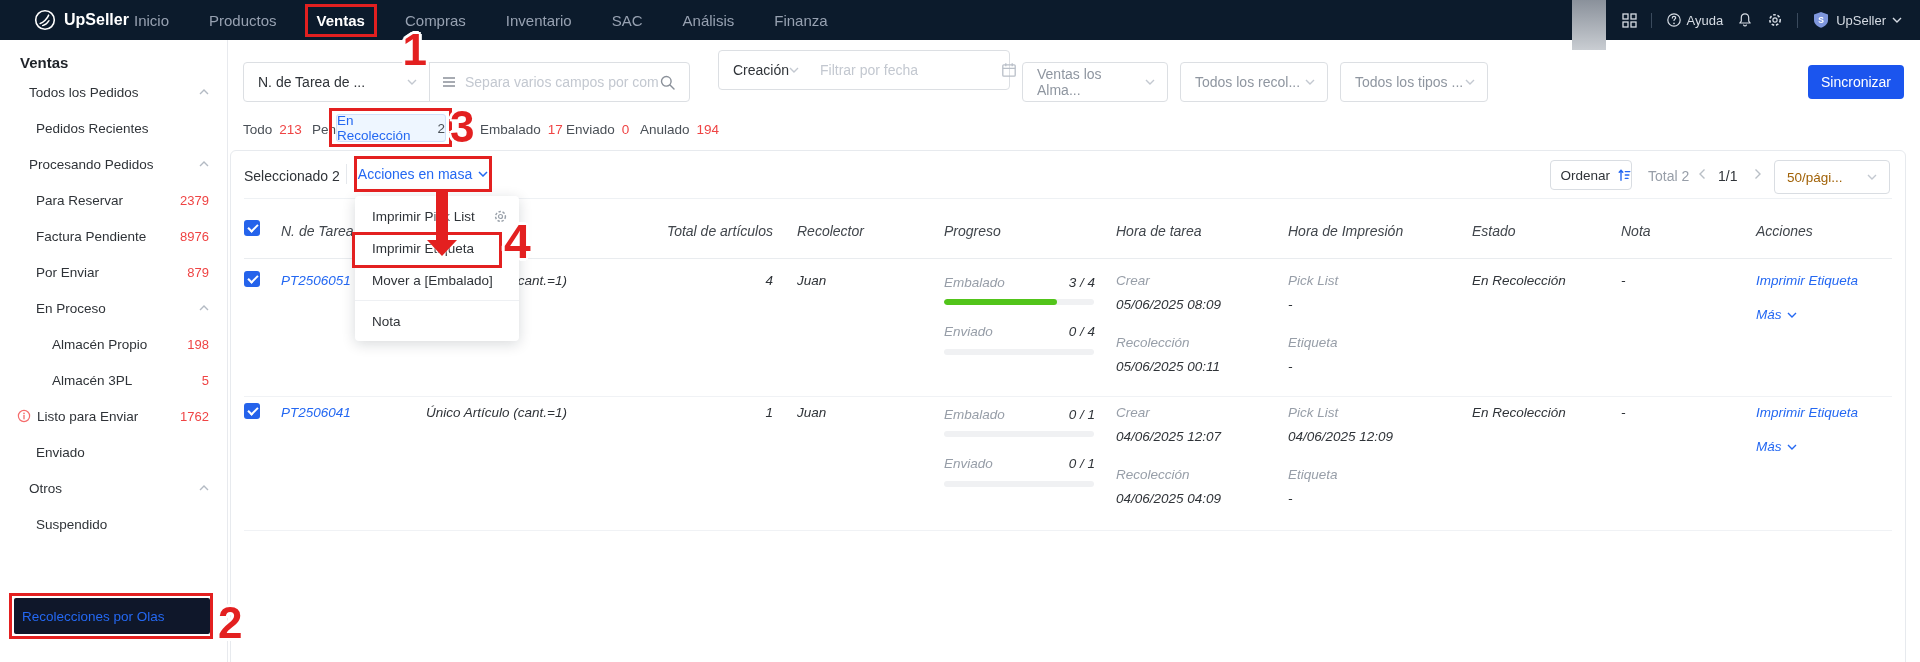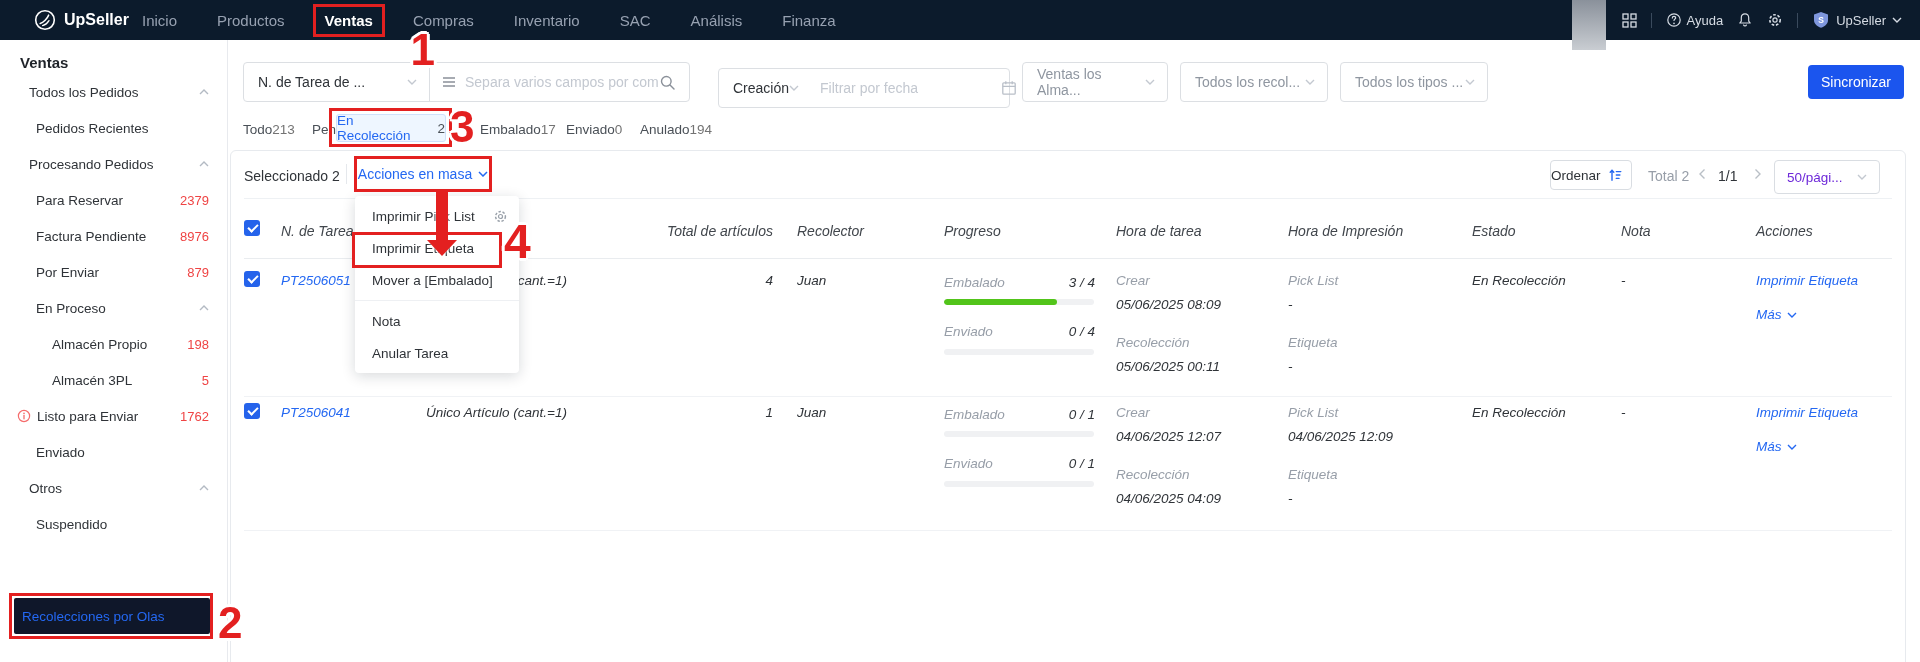--- a/index.html
+++ b/index.html
@@ -7,21 +7,21 @@
   body { font-family:"Liberation Sans", sans-serif; }
   #page { position:relative; width:1920px; height:662px; background:#fff; overflow:hidden; }
   .abs { position:absolute; }
   .t { font-size:13.5px; color:#2f3338; line-height:1.15; white-space:nowrap; }
   .g { color:#979ea8; }
   .blue { color:#2468f2; }
   .right { text-align:right; }
 
   
   #navbar { position:absolute; left:0; top:0; width:1920px; height:40px; background:#0c1b2c; z-index:40; }
-  .nav-links { position:absolute; left:142px; top:0; height:40px; display:flex; gap:40px; align-items:center; }
+  .nav-links { position:absolute; left:134px; top:0; height:40px; display:flex; gap:40px; align-items:center; }
   .nav-item { font-size:15px; color:#97a1b1; cursor:pointer; position:relative; }
   .nav-item.active { color:#ffffff; font-weight:700; }
   .nav-right { position:absolute; right:18px; top:0; height:40px; display:flex; align-items:center; gap:14px; color:#d6dce4; }
   .nav-right .lbl { font-size:13px; color:#d6dce4; }
   .vsep { width:1px; height:15px; background:#3a4a5d; }
   #brand { position:absolute; left:34px; top:0; height:40px; display:flex; align-items:center; gap:8px; }
   #brand .brand-name { color:#fff; font-size:16px; font-weight:700; }
 
   
   #sidebar { position:absolute; left:0; top:40px; width:228px; height:622px; background:#fff; border-right:1px solid #e8eaee; z-index:5; }
@@ -39,31 +39,31 @@
   
   .fbox { position:absolute; height:40px; border:1px solid #dcdfe3; border-radius:4px; background:#fff; display:flex; align-items:center; font-size:14px; color:#2f3338; }
   .fseg-div { width:1px; height:40px; background:#dcdfe3; }
   .phtext { color:#8f96a0; }
   input.bare { border:none; outline:none; font:inherit; font-size:14px; color:#2f3338; background:transparent; }
   input.bare::placeholder { color:#c3c8d0; }
   #sync-btn { position:absolute; left:1808px; top:65px; width:96px; height:34px; background:#1b55ee; color:#fff; font-size:14px; border:none; border-radius:4px; cursor:pointer; }
 
   
   .tab { position:absolute; top:122px; font-size:13.5px; color:#4a5057; cursor:pointer; }
-  .tab .tcnt { color:#737373; }
+  .tab .tcnt { color:#ef4444; margin-left:7px; }
   #tab-active { position:absolute; left:336px; top:114px; width:110px; height:28px; background:#eef6ff; border:1px solid #cfe1fb; border-radius:3px; display:flex; align-items:center; justify-content:center; gap:9px; font-size:13.5px; color:#2468f2; cursor:pointer; }
   #tab-active .tcnt { color:#4a5057; }
 
   
   #card { position:absolute; left:230px; top:150px; width:1676px; height:520px; background:#fff; border:1px solid #e7eaee; border-radius:6px; z-index:1; }
   .hline { position:absolute; left:244px; width:1648px; height:1px; z-index:2; }
 
   
   .tb { position:absolute; font-size:14px; z-index:2; }
-  .btn { position:absolute; height:30px; background:#fff; border:1px solid #d9dde2; border-radius:4px; display:flex; align-items:center; justify-content:flex-start; gap:7px; font-size:13.5px; color:#2f3338; cursor:pointer; z-index:2; }
+  .btn { position:absolute; height:30px; background:#fff; border:1px solid #d9dde2; border-radius:4px; display:flex; align-items:center; justify-content:flex-end; gap:7px; font-size:13.5px; color:#2f3338; cursor:pointer; z-index:2; }
 
   
   .cb { position:absolute; width:16px; height:16px; background:#2563eb; border-radius:3px; cursor:pointer; z-index:2; }
   .cb::after { content:""; position:absolute; left:3.5px; top:4px; width:8px; height:4px; border-left:2px solid #fff; border-bottom:2px solid #fff; transform:rotate(-45deg); }
 
   .cell { position:absolute; z-index:2;font-style:italic; }
   .hdr { font-size:14px; color:#41464c; }
   .bar { position:absolute; width:150px; height:6px; border-radius:3px; background:#f0f1f3; overflow:hidden; z-index:2; }
   .bar .fill { height:100%; background:#52c41a; border-radius:3px; }
   .alink { color:#2468f2; cursor:pointer; }
@@ -265,21 +265,21 @@
     </span>
     <input class="bare" style="flex: 1 1 0%;" placeholder="Separa varios campos por comas">
     <span style="margin-right:13px; cursor:pointer;">
       <svg width="17" height="17" viewBox="0 0 17 17">
           <circle cx="7.3" cy="7.3" r="4.8" fill="none" stroke="#8a9099" stroke-width="1.4"></circle>
           <path d="M11 11l4 4" stroke="#8a9099" stroke-width="1.4" stroke-linecap="round"></path>
         </svg>
     </span>
   </div>
 
-  <div class="fbox" style="left:718px; top:68px; width:292px;">
+  <div class="fbox" style="left:718px; top:50px; width:292px;">
     <div style="width:88px; display:flex; align-items:center; padding:0 10px 0 14px; justify-content:space-between; cursor:pointer;">
       <span>Creación</span>
       <span>
           <svg width="10" height="6" viewBox="0 0 10 6">
             <path d="M1 1l4 4 4-4" fill="none" stroke="#c3c8d0" stroke-width="1.4"></path>
           </svg>
         </span>
     </div>
     <div class="fseg-div"></div>
     <input class="bare" style="flex: 1 1 0%; padding-left: 13px;" placeholder="Filtrar por fecha">
@@ -356,21 +356,21 @@
     <svg width="8" height="12" viewBox="0 0 8 12">
         <path d="M6.5 1.5L2 6l4.5 4.5" fill="none" stroke="#b9bfc6" stroke-width="1.4"></path>
       </svg>
   </span>
   <span class="tb t" style="left:1718px; top:168px;">1/1</span>
   <span class="tb" style="left:1754px; top:168px; cursor:pointer;">
     <svg width="8" height="12" viewBox="0 0 8 12">
         <path d="M1.5 1.5L6 6l-4.5 4.5" fill="none" stroke="#b9bfc6" stroke-width="1.4"></path>
       </svg>
   </span>
-  <div class="btn" style="left:1774px; top:160px; width:106px; justify-content:space-between; padding:16px 12px; color:#6d28d9;">
+  <div class="btn" style="left:1774px; top:160px; width:116px; justify-content:space-between; padding:16px 12px; color:#a16207;">
     <span>50/pági...</span>
     <span>
         <svg width="10" height="6" viewBox="0 0 10 6">
           <path d="M1 1l4 4 4-4" fill="none" stroke="#c3c8d0" stroke-width="1.4"></path>
         </svg>
       </span>
   </div>
 
   <div class="hline" style="top:198px; background:#eef1f4;"></div>
   <div class="hline" style="top:258px; background:#e9ecef;"></div>
@@ -479,23 +479,20 @@
     <div class="mitem">
       <span>Imprimir Etiqueta</span>
     </div>
     <div class="mitem">
       <span>Mover a [Embalado]</span>
     </div>
     <div class="mdiv"></div>
     <div class="mitem">
       <span>Nota</span>
     </div>
-    <div class="mitem">
-      <span>Anular Tarea</span>
-    </div>
   </div>
 
   <div id="step4-arrow">
     <div class="stem"></div>
     <div class="head"></div>
   </div>
   <div class="rbox" style="left:352px; top:232px; width:150px; height:36px;"></div>
   <span class="rnum" style="left:504px; top:218px; font-size:48px;">4</span>
 
 </div>

